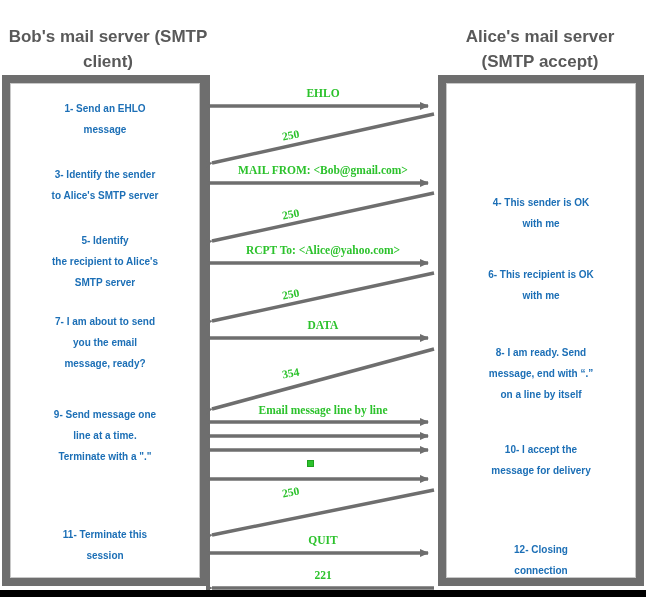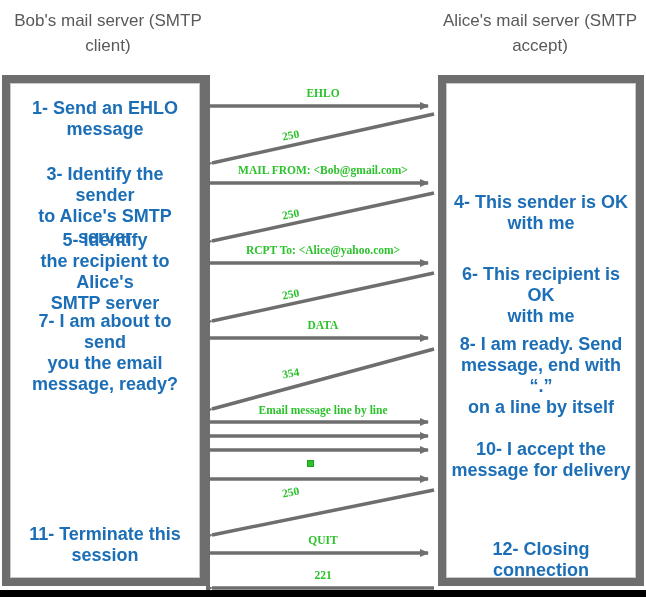--- a/index.html
+++ b/index.html
@@ -17,24 +17,24 @@
 
   
   #headers {
     position: absolute;
     left: 0; top: 0;
     width: 646px;
     height: 75px;
   }
   .hdr {
     position: absolute;
-    top: 8px;
+    top: 24px;
     text-align: center;
     font-size: 17px;
-    font-weight: normal;
+    font-weight: bold;
     line-height: 25px;
   }
   #hdr-left  { left: 8px;   width: 200px; color: #595959; }
   #hdr-mid   { left: 222px; width: 196px; color: #2cc22c; }
   #hdr-right { left: 440px; width: 200px; color: #595959; }
 
   
   #diagram {
     position: absolute;
     left: 0;
@@ -63,21 +63,21 @@
   #panel-left  { left: 2px;   width: 206px; height: 511px; }
   #panel-right { left: 438px; width: 206px; height: 511px; }
 
   
   .step {
     position: absolute;
     left: 4px;
     right: 4px;
     text-align: center;
     color: #1c6fb6;
-    font-size: 18px;
+    font-size: 10px;
     font-weight: bold;
     line-height: 21px;
     white-space: pre-line;
   }
 
   
   #middle {
     position: absolute;
     left: 206px;
     top: 0;
@@ -136,32 +136,35 @@
       <div class="step" style="top:14px">1- Send an EHLO
 message</div>
       <div class="step" style="top:80px">3- Identify the sender
 to Alice's SMTP server</div>
       <div class="step" style="top:146px">5- Identify
 the recipient to Alice's
 SMTP server</div>
       <div class="step" style="top:227px">7- I am about to send
 you the email
 message, ready?</div>
+      <div class="step" style="top:320px">9- Send message one
+line at a time.
+Terminate with a "."</div>
       <div class="step" style="top:440px">11- Terminate this
 session</div>
     </div>
   </div>
 
   <div class="panel" id="panel-right">
     <div class="panel-inner">
       <div class="step" style="top:108px">4- This sender is OK
 with me</div>
       <div class="step" style="top:180px">6- This recipient is OK
 with me</div>
-      <div class="step" style="top:250px">8-  I am ready. Send
+      <div class="step" style="top:258px">8-  I am ready. Send
 message, end with “.”
 on a line by itself</div>
       <div class="step" style="top:355px">10-  I accept the
 message for delivery</div>
       <div class="step" style="top:455px">12-  Closing
 connection</div>
     </div>
   </div>
 
   <div id="middle">

